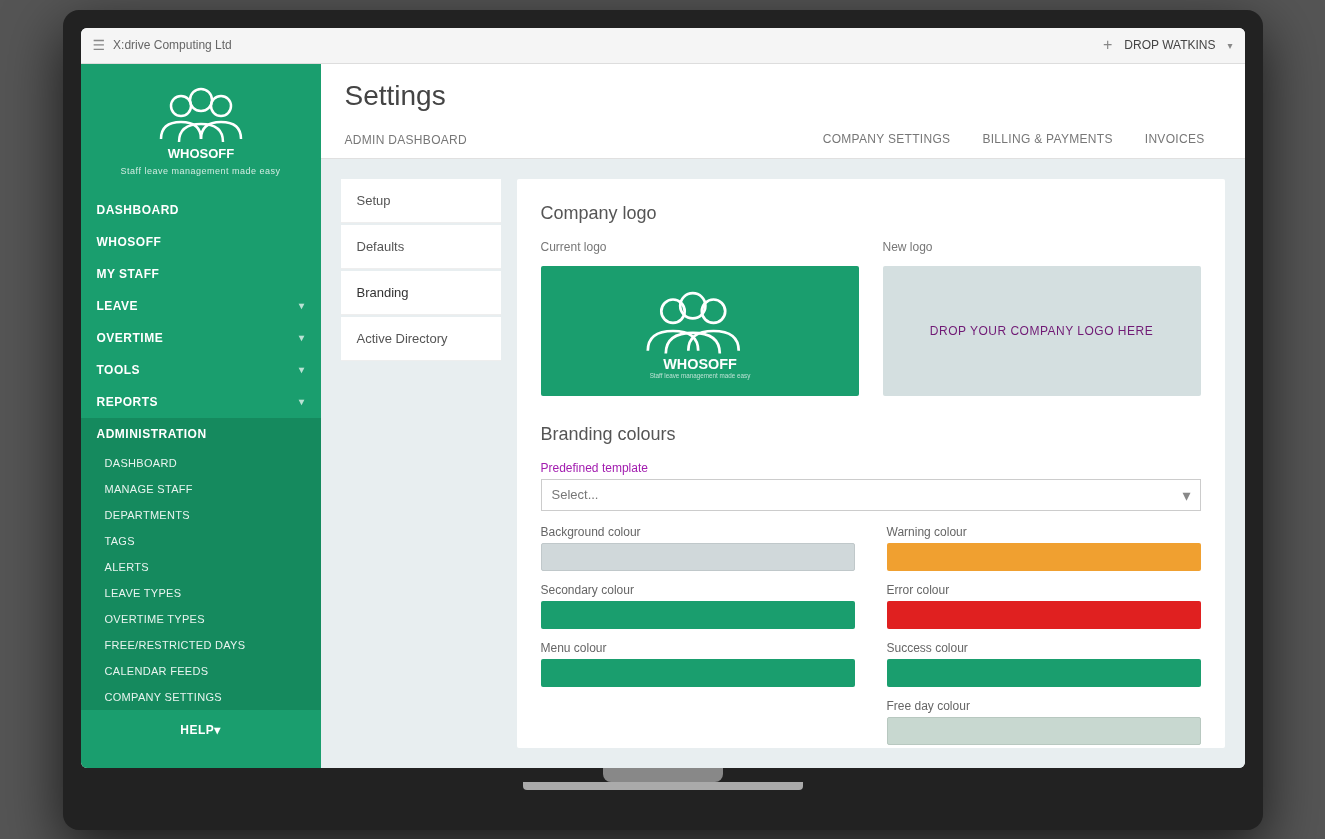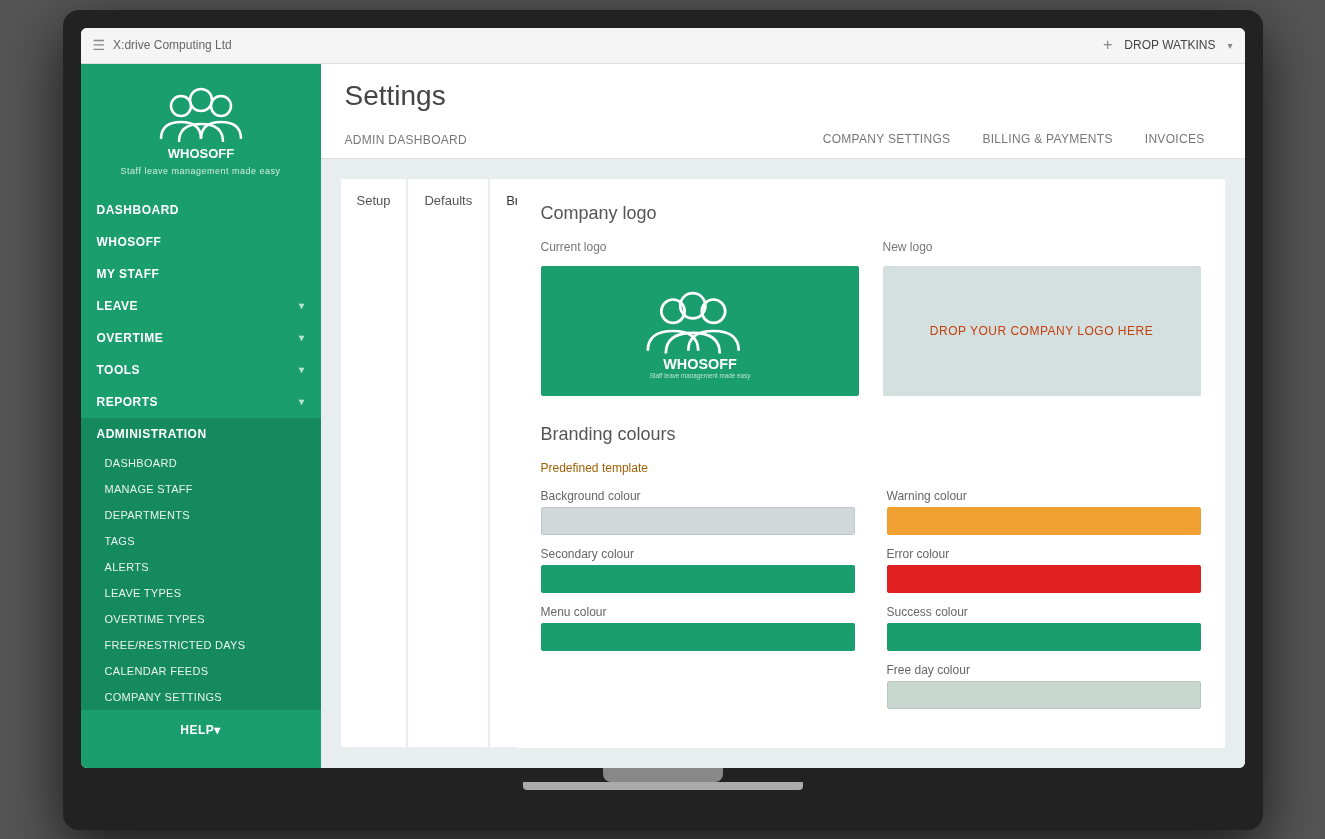--- a/index.html
+++ b/index.html
@@ -24,40 +24,40 @@
     .admin-sub-item { padding: 7px 16px 7px 24px; color: rgba(255,255,255,0.9); font-size: 11px; cursor: pointer; letter-spacing: 0.3px; }
     .help-item { display: flex; align-items: center; justify-content: center; padding: 9px 16px; color: white; font-size: 12px; font-weight: 600; cursor: pointer; letter-spacing: 0.5px; margin-top: 4px; }
     .main-content { flex: 1; display: flex; flex-direction: column; overflow: hidden; justify-content: space-between; }
     .page-header { background: white; padding: 16px 24px 0; border-bottom: 1px solid #e0e0e0; flex-shrink: 0; }
     .page-title { font-size: 28px; color: #444; font-weight: 300; margin-bottom: 10px; }
     .page-tabs { display: flex; align-items: center; }
     .breadcrumb-item { font-size: 12px; color: #777; padding: 8px 0; margin-right: 24px; letter-spacing: 0.3px; cursor: pointer; }
     .page-tabs-right { margin-left: auto; display: flex; gap: 0; }
     .tab-item { font-size: 12px; color: #777; padding: 10px 16px; cursor: pointer; letter-spacing: 0.3px; border-bottom: 2px solid transparent; }
     .content-area { flex: 1; overflow-y: auto; background: #e8eef0; padding: 20px; display: flex; gap: 16px; }
-    .left-panel { width: 160px; flex-shrink: 0; display: flex; flex-direction: row; gap: 2px; }
+    .left-panel { width: 160px; flex-shrink: 0; display: flex; flex-direction: column; gap: 2px; }
     .left-panel-item { background: white; padding: 14px 16px; font-size: 13px; color: #555; cursor: pointer; border-bottom: 1px solid #eee; }
     .left-panel-item.active { background: white; color: #333; font-weight: 500; }
     .right-panel { flex: 1; background: white; border-radius: 2px; padding: 24px; overflow-y: auto; }
     .section-title { font-size: 18px; color: #555; font-weight: 400; margin-bottom: 16px; }
     .logo-section { display: flex; gap: 24px; margin-bottom: 28px; }
     .logo-col { flex: 1; }
     .logo-label { font-size: 12px; color: #777; margin-bottom: 12px; }
     .current-logo-box { background: #1a9e6e; width: 100%; height: 130px; display: flex; align-items: center; justify-content: center; border-radius: 2px; }
     .current-logo-box svg { width: 180px; height: 100px; }
     .drop-logo-box { background: #d4dfe0; width: 100%; height: 130px; display: flex; align-items: center; justify-content: center; border-radius: 2px; }
-    .drop-logo-text { font-size: 12px; color: #c2410c; letter-spacing: 0.5px; text-transform: uppercase; }
+    .drop-logo-text { font-size: 12px; color: #701a75; letter-spacing: 0.5px; text-transform: uppercase; }
     .branding-title { font-size: 18px; color: #555; font-weight: 400; margin-bottom: 16px; }
     .colours-grid { display: grid; grid-template-columns: 1fr 1fr; gap: 16px 32px; }
     .colour-row { display: flex; flex-direction: column; gap: 4px; }
     .colour-label { font-size: 12px; color: #666; }
     .colour-bar { height: 28px; border-radius: 2px; width: 100%; }
     .colour-bar-empty { height: 28px; border-radius: 2px; width: 100%; background: #d0d8da; border: 1px solid #c0c8ca; }
     .dropdown-row { margin-bottom: 14px; }
-    .dropdown-label { font-size: 12px; color: #a16207; margin-bottom: 4px; }
+    .dropdown-label { font-size: 12px; color: #a21caf; margin-bottom: 4px; }
     .dropdown-select { width: 100%; height: 32px; border: 1px solid #ccc; background: white; font-size: 13px; color: #777; padding: 0 10px; cursor: pointer; appearance: none; }
     .dropdown-wrapper { position: relative; }
     .dropdown-wrapper::after { content: '▾'; position: absolute; right: 10px; top: 50%; transform: translateY(-50%); color: #888; pointer-events: none; }
     .laptop-stand { width: 120px; height: 14px; background: #888; margin: 0 auto; border-radius: 0 0 8px 8px; }
     .laptop-base { width: 280px; height: 8px; background: #aaa; margin: 0 auto; border-radius: 0 0 4px 4px; }
   </style>
 </head>
 <body>
 
 <div class="laptop-frame">
@@ -153,20 +153,21 @@
             </div>
           </div>
         </div>
 
         <div class="content-area">
 
           <div class="left-panel">
             <div class="left-panel-item">Setup</div>
             <div class="left-panel-item">Defaults</div>
             <div class="left-panel-item active">Branding</div>
+            <div class="left-panel-item">Active Directory</div>
           </div>
 
           <div class="right-panel">
 
             <div class="section-title">Company logo</div>
             <div class="logo-section">
               <div class="logo-col">
                 <div class="logo-label">Current logo</div>
                 <div class="current-logo-box">
                   <svg viewBox="0 0 200 100" width="200" height="110">
@@ -186,20 +187,25 @@
                 <div class="drop-logo-box">
                   <span class="drop-logo-text">DROP YOUR COMPANY LOGO HERE</span>
                 </div>
               </div>
             </div>
 
             <div class="branding-title">Branding colours</div>
 
             <div class="dropdown-row">
               <div class="dropdown-label">Predefined template</div>
+              <div class="dropdown-wrapper">
+                <select class="dropdown-select">
+                  <option value="">Select...</option>
+                </select>
+              </div>
             </div>
 
             <div class="colours-grid">
 
               <div>
                 <div class="colour-row">
                   <div class="colour-label">Background colour</div>
                   <div class="colour-bar-empty"></div>
                 </div>
                 <div class="colour-row" style="margin-top:12px;">

